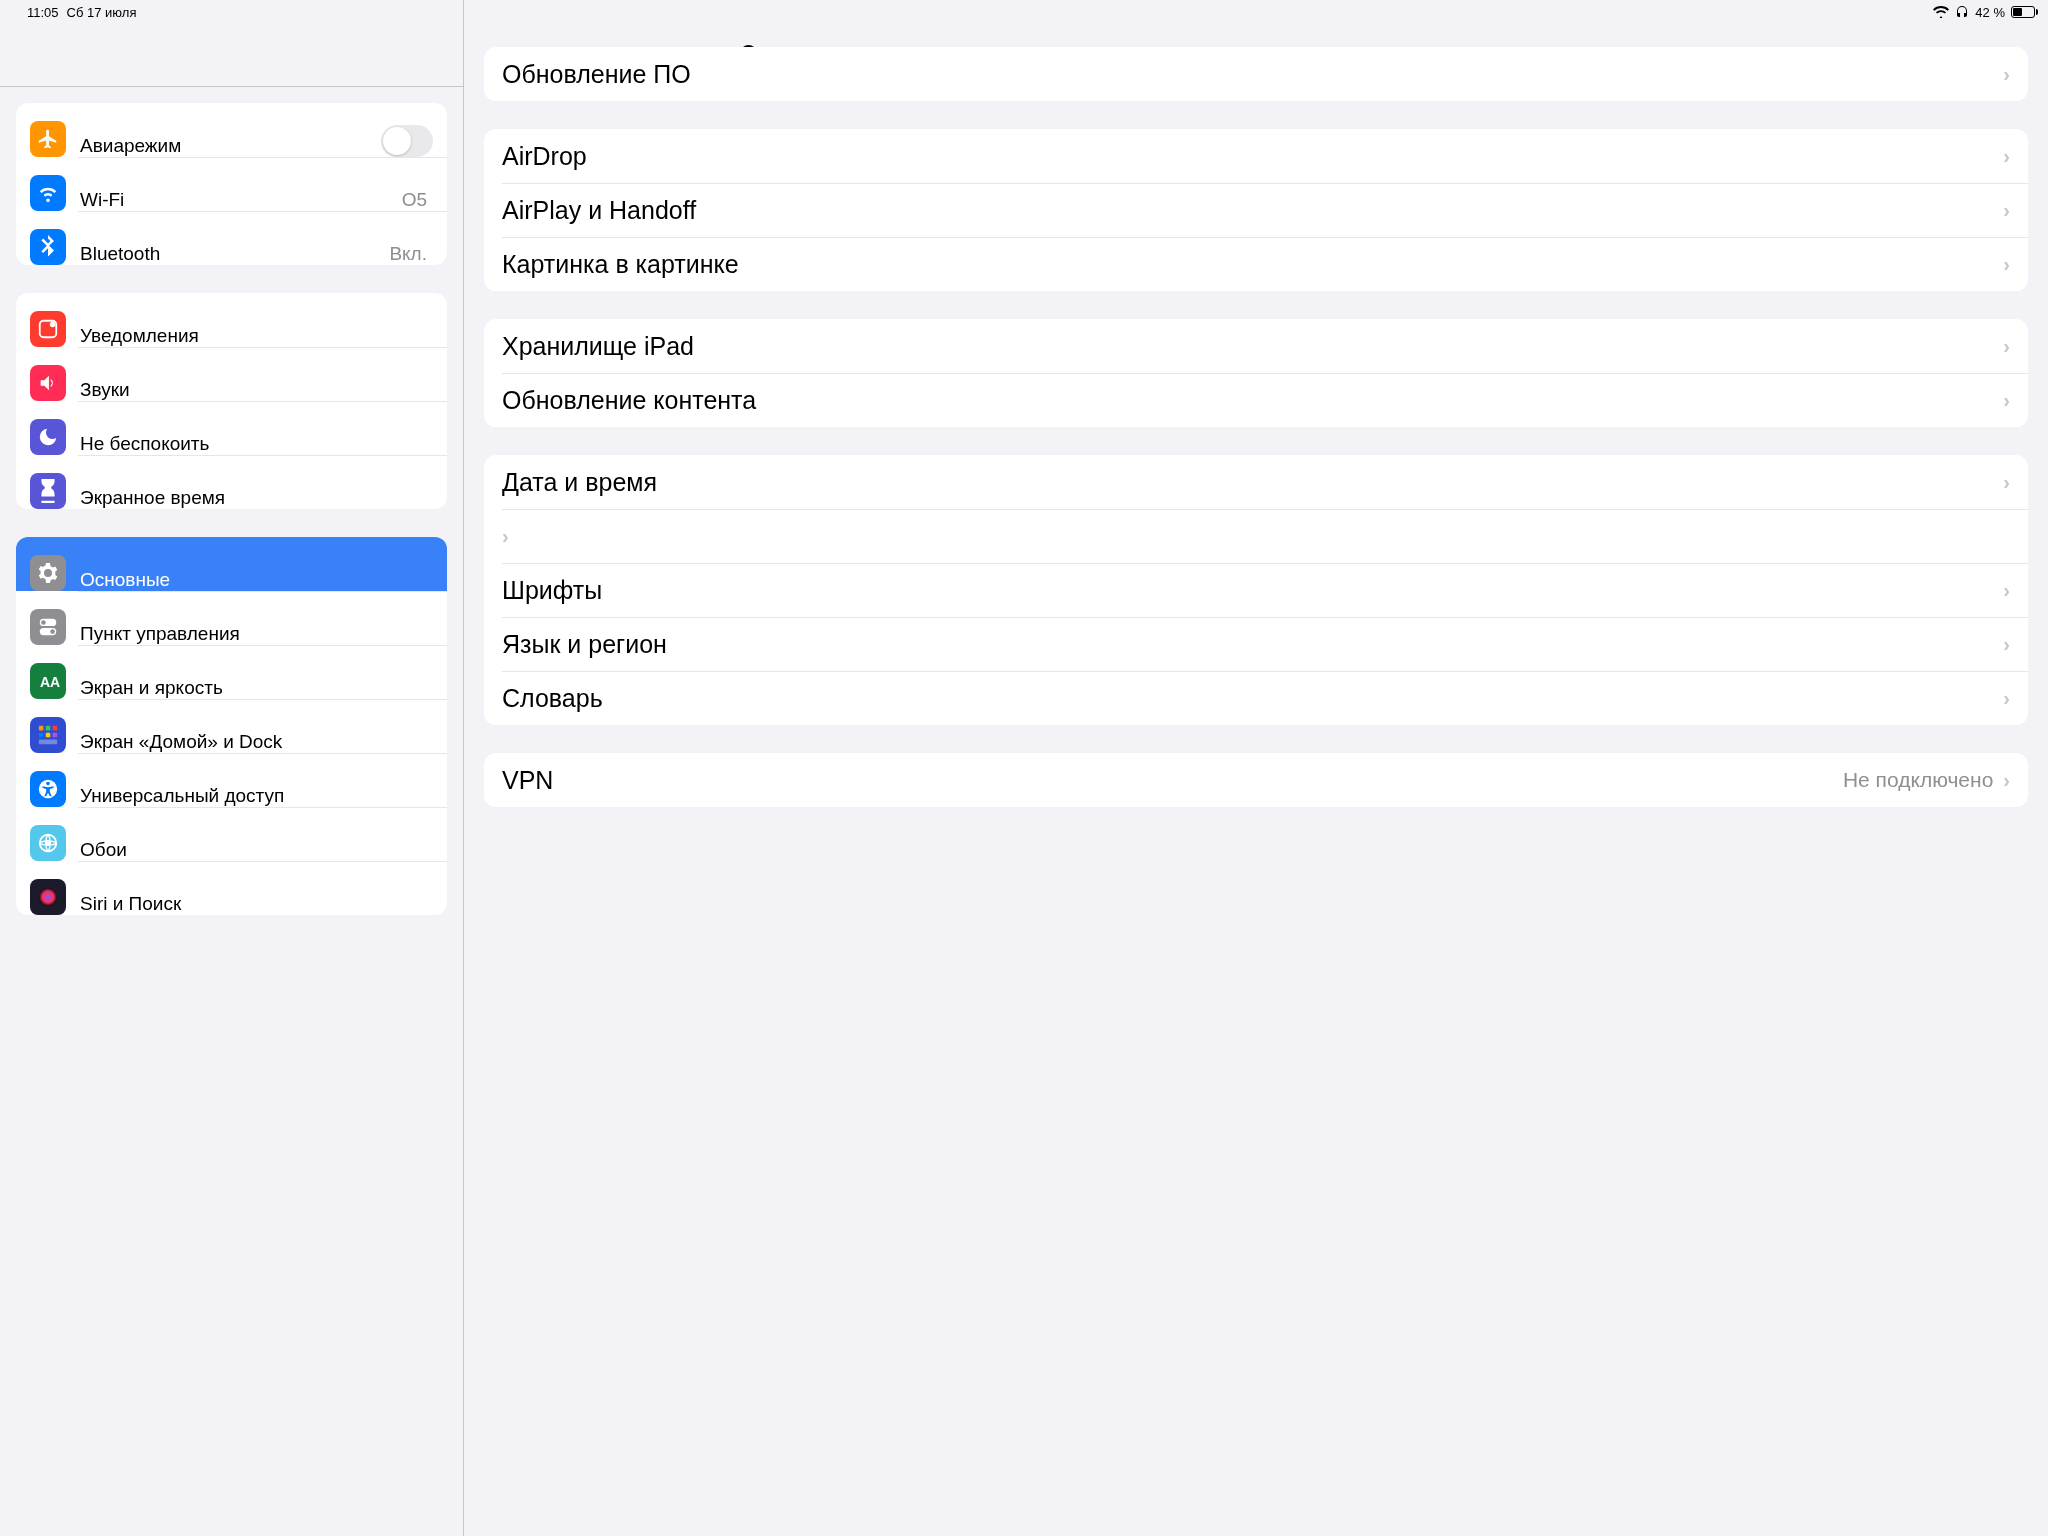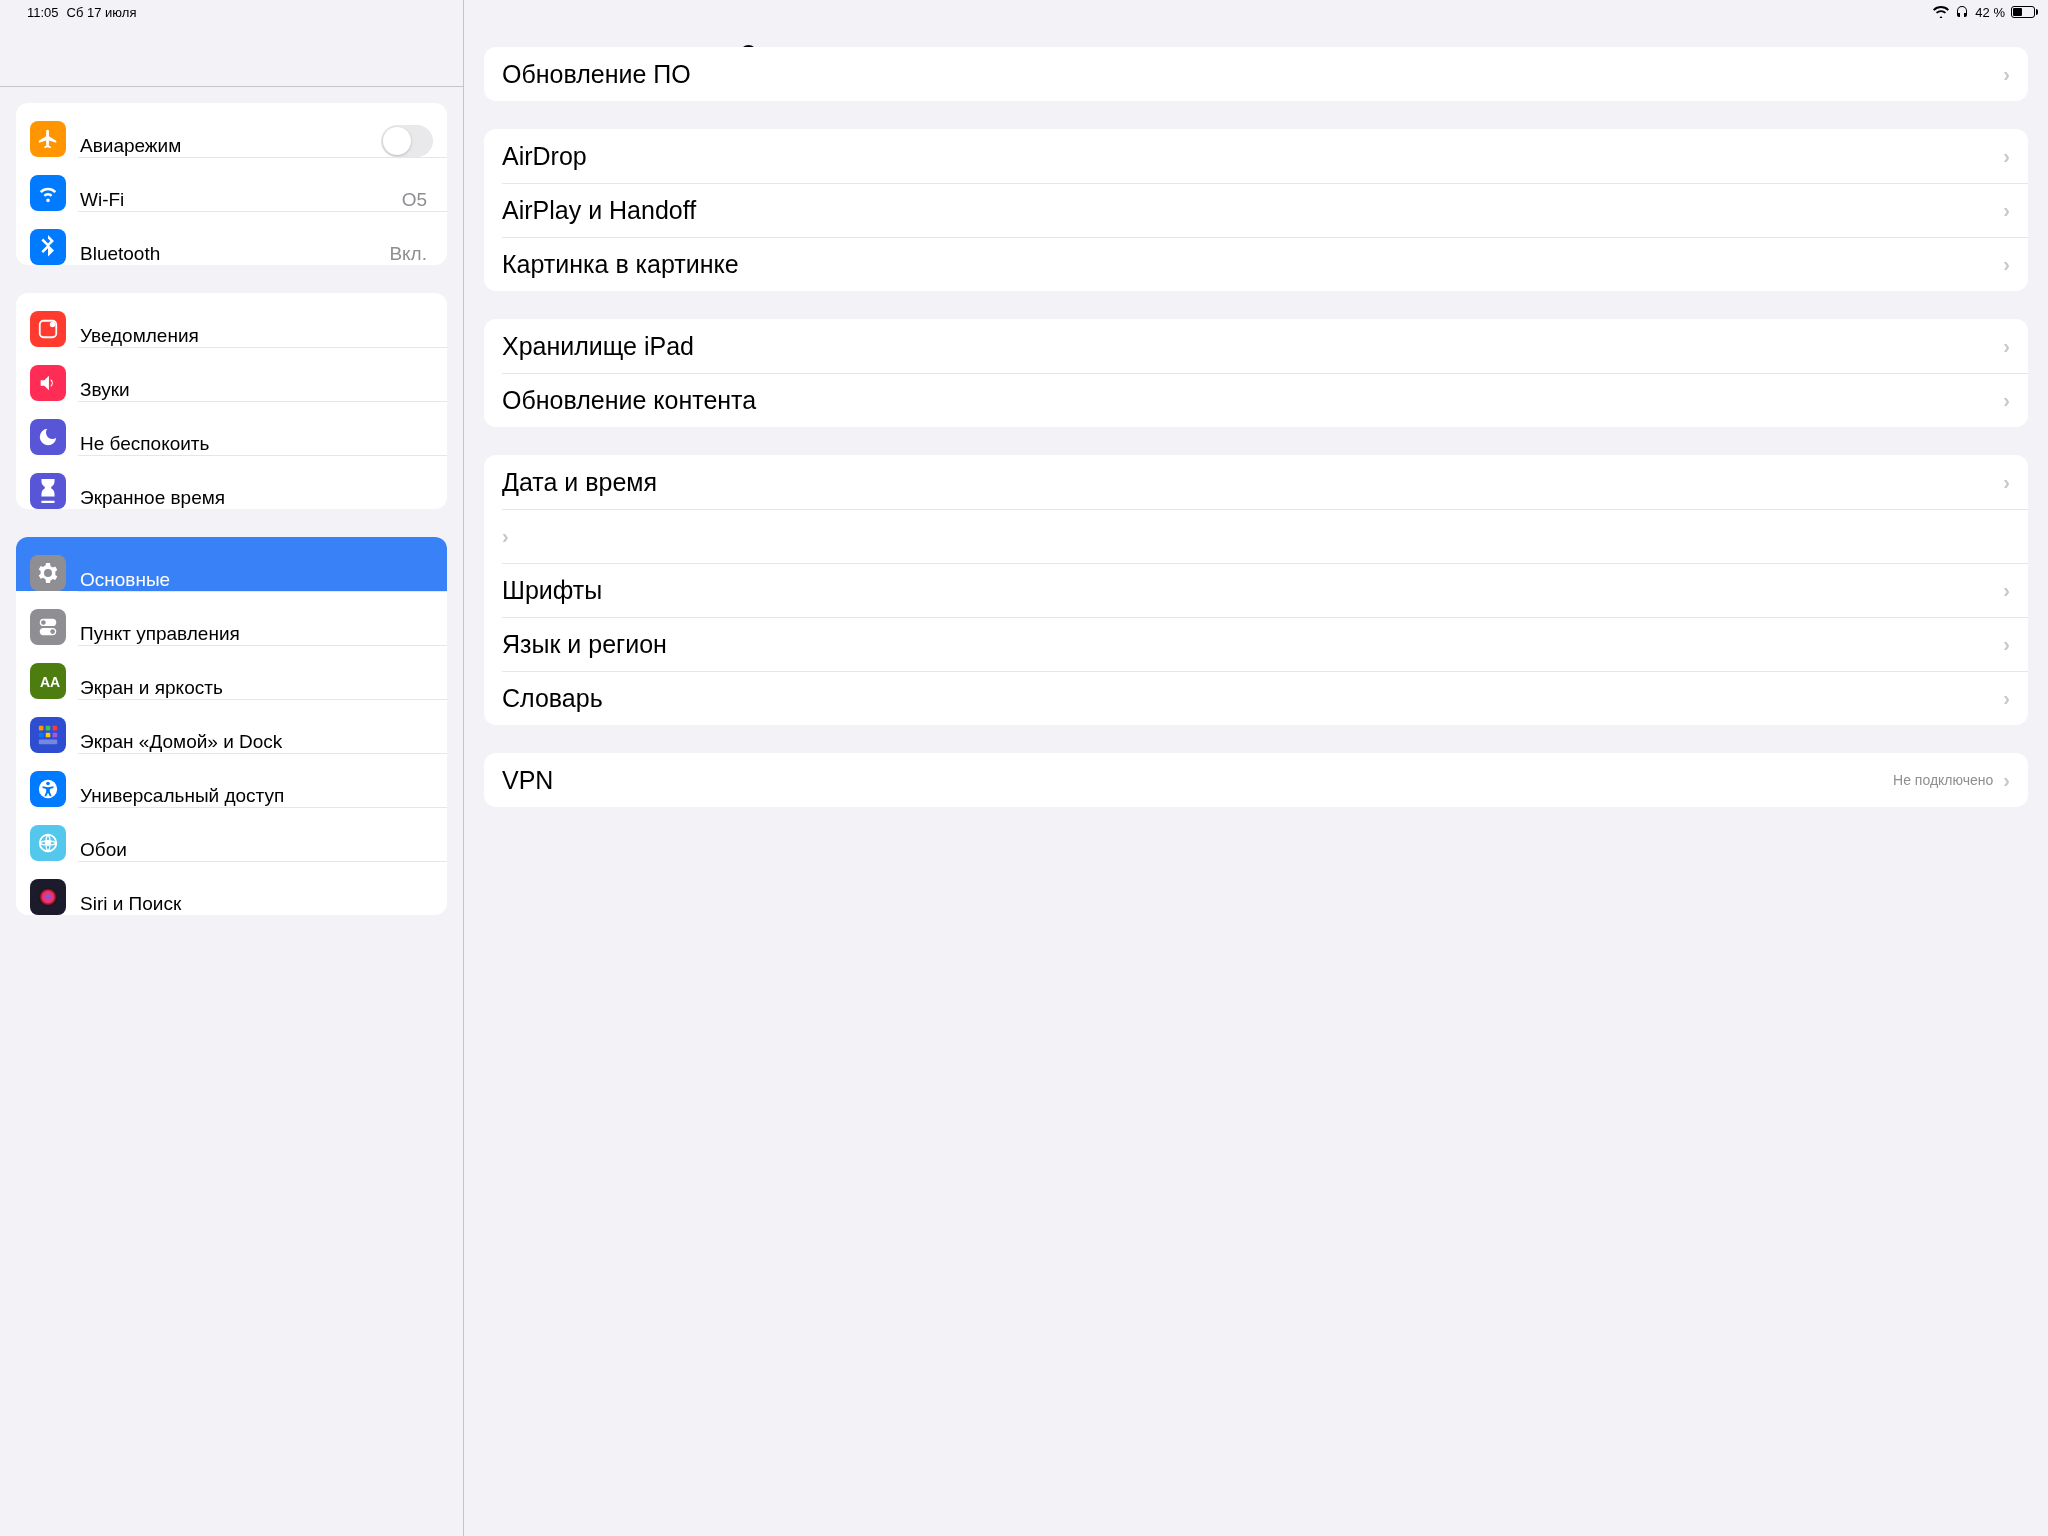--- a/index.html
+++ b/index.html
@@ -26,21 +26,21 @@
   .row .label { flex: 1; font-size: 19px; }
   .row .value { font-size: 19px; color: #8e8e93; margin-right: 6px; }
   .row.selected { background: #3981f6; color: #fff; border-radius: 0; }
   .row.selected .label { color: #fff; }
   .toggle { width: 52px; height: 32px; background: #e9e9eb; border-radius: 16px; position: relative; }
   .toggle .knob { width: 28px; height: 28px; background: #fff; border-radius: 50%; position: absolute; top: 2px; left: 2px; box-shadow: 0 1px 3px rgba(0,0,0,.2); }
   .main-group { background: #fff; border-radius: 12px; margin: 16px 20px 28px 20px; overflow: hidden; }
   .mrow { display: flex; align-items: center; height: 54px; padding: 0 18px; position: relative; cursor: pointer; }
   .mrow + .mrow::before { content: ""; position: absolute; left: 18px; right: 0; top: 0; height: 1px; background: #e5e5ea; }
   .mrow .mlabel { flex: 1; font-size: 25px; }
-  .mrow .mvalue { font-size: 14px; color: #8e8e93; margin-right: 10px; }
+  .mrow .mvalue { font-size: 21px; color: #8e8e93; margin-right: 10px; }
   .chevron { color: #c7c7cc; font-size: 20px; font-weight: 600; }
   .main-scroll { height: calc(100% - 56px); overflow-y: auto; padding-top: 0; }
   .main-neg { margin-top: -40px; }
   svg { display: block; }
 </style>
 </head>
 <body>
 
 <div class="statusbar">
   <div class="left">
@@ -155,21 +155,21 @@
           <svg width="22" height="22" viewBox="0 0 24 24">
             <rect x="3" y="3" width="18" height="8" rx="4" fill="#fff"></rect>
             <circle cx="7" cy="7" r="2.5" fill="#8e8e93"></circle>
             <rect x="3" y="13" width="18" height="8" rx="4" fill="#fff"></rect>
             <circle cx="17" cy="17" r="2.5" fill="#8e8e93"></circle>
           </svg>
         </div>
         <div class="label">Пункт управления</div>
       </div>
       <div class="row">
-        <div class="icon" style="background: #4d7c0f;">
+        <div class="icon" style="background: #15803d;">
           <svg width="24" height="20" viewBox="0 0 24 20">
             <text x="4" y="16" font-size="14" font-weight="700" fill="#fff" font-family="Arial">AA</text>
           </svg>
         </div>
         <div class="label">Экран и яркость</div>
       </div>
       <div class="row">
         <div class="icon" style="background: rgb(47, 77, 209);">
           <svg width="22" height="22" viewBox="0 0 24 24">
             <rect x="2" y="2" width="5" height="5" rx="1" fill="#ff9500"></rect>

